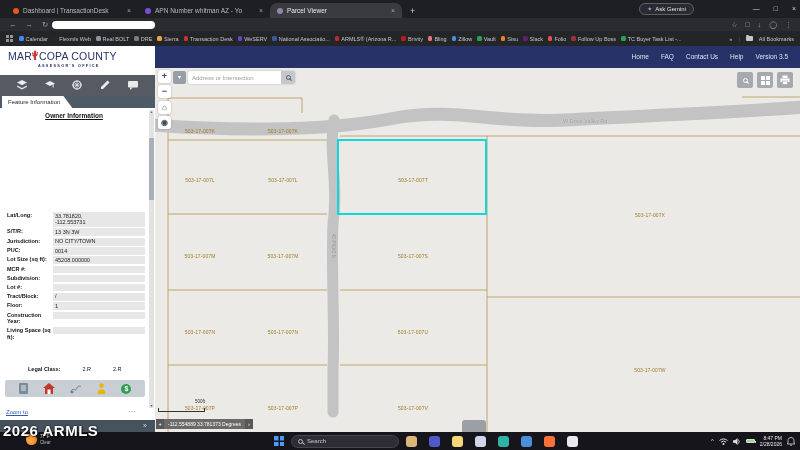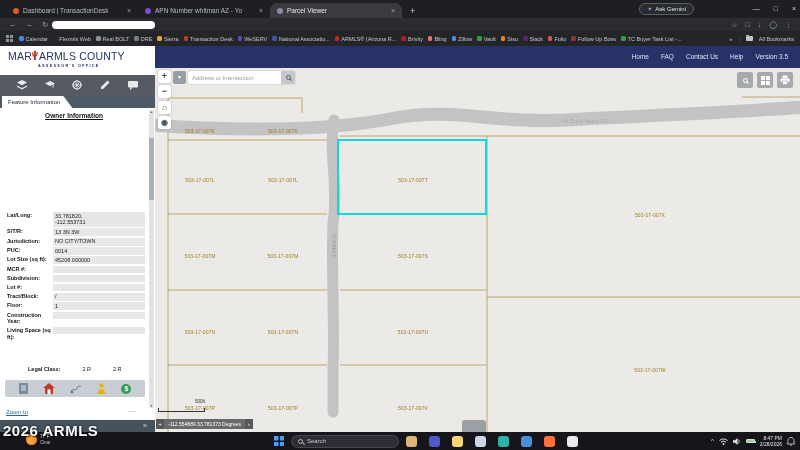--- a/index.html
+++ b/index.html
@@ -281,21 +281,21 @@
       <span>Version 3.5</span>
     </div>
   <div class="logo-box">
     <div class="logo-line">
       <span>MAR</span>
       <span class="cactus">
         <svg width="6" height="10" viewBox="0 0 6 10">
             <path d="M2.4 1h1.2v9H2.4zM0 3h1v3h1.4M6 2.5H5v3H3.6" stroke="#c0392b" stroke-width="1" fill="#c0392b"></path>
           </svg>
       </span>
-      <span>ARMLS COUNTY</span>
+      <span>COPA COUNTY</span>
     </div>
     <div class="logo-sub">ASSESSOR'S OFFICE</div>
   </div>
 
   <div class="app-toolbar">
     <span>
       <svg width="12" height="12" viewBox="0 0 12 12" fill="#e9eaec">
           <path d="M6 1l5 2.6L6 6.2 1 3.6z"></path>
           <path d="M1 6.4l5 2.6 5-2.6v1.4L6 10.4 1 7.8z"></path>
         </svg>

